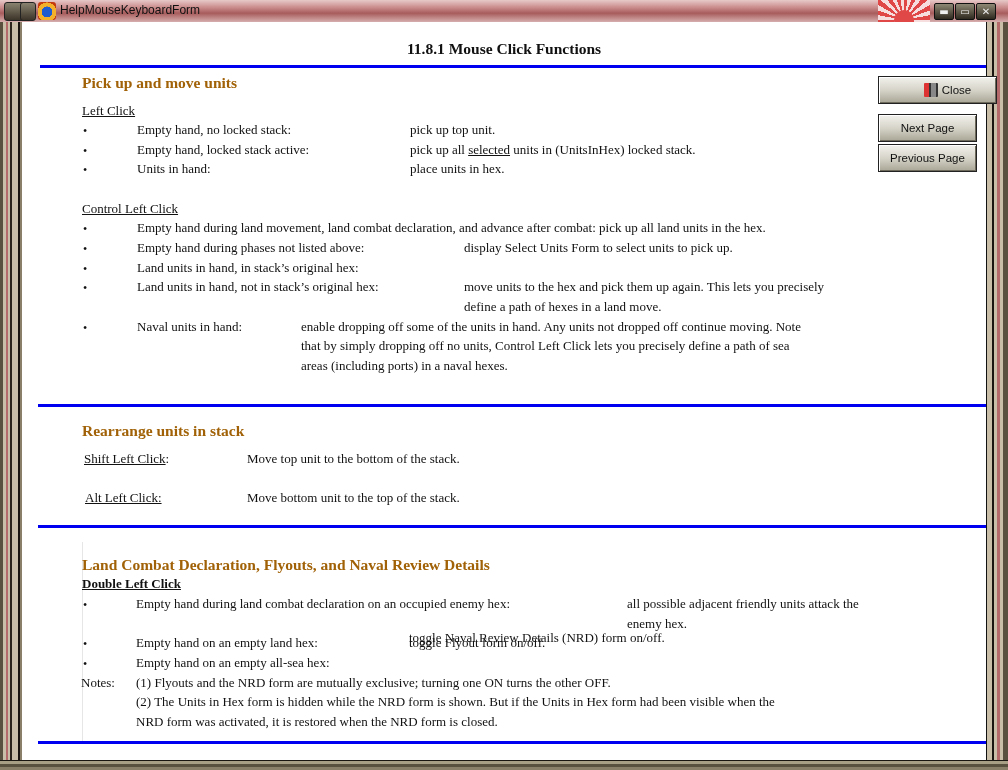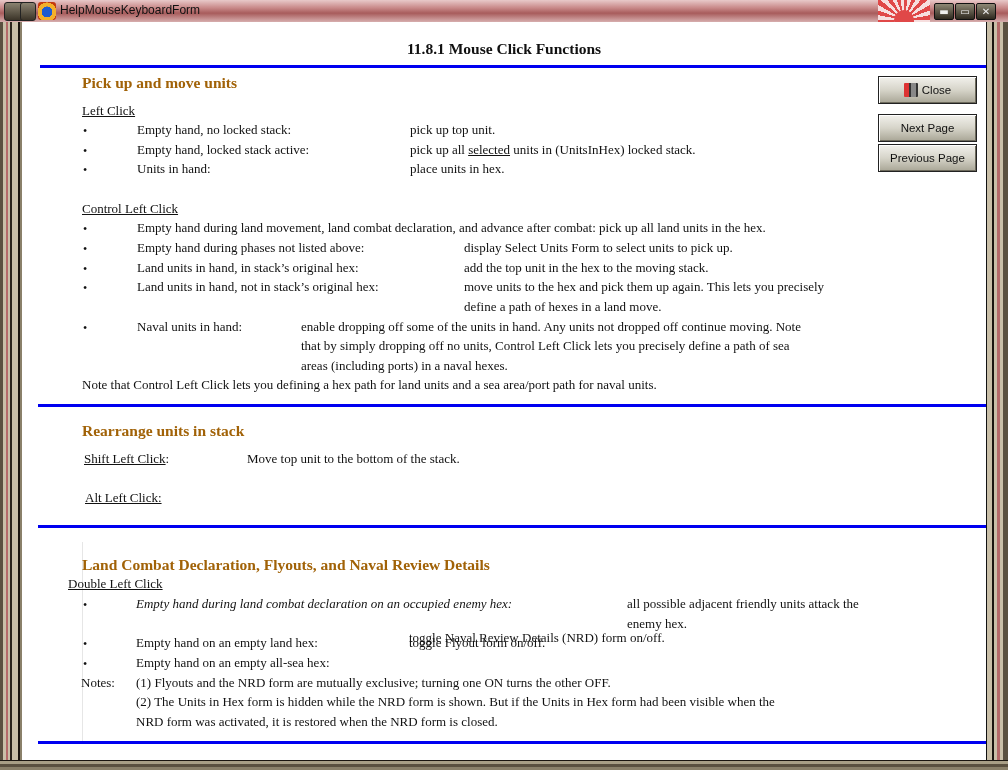--- a/index.html
+++ b/index.html
@@ -74,64 +74,63 @@
 
   <div class="bullet" style="left:61px; top:200px;">•</div>
   <div class="t" style="left:115px; top:198px;">Empty hand during land movement, land combat declaration, and advance after combat:  pick up all  land units in the hex.</div>
 
   <div class="bullet" style="left:61px; top:220px;">•</div>
   <div class="t" style="left:115px; top:218px;">Empty hand during phases not listed above:</div>
   <div class="t" style="left:442px; top:218px;">display Select Units Form to select units to pick up.</div>
 
   <div class="bullet" style="left:61px; top:240px;">•</div>
   <div class="t" style="left:115px; top:238px;">Land units in hand, in stack’s original hex:</div>
-  <div class="t" style="left:442px; top:238px;">add the top unit in the hex to the moving stack.</div>
 
   <div class="bullet" style="left:61px; top:259px;">•</div>
   <div class="t" style="left:442px; top:257px;">move units to the hex and pick them up again.  This lets you precisely</div>
   <div class="t" style="left:115px; top:257px;">Land units in hand, not in stack’s original hex:</div>
   <div class="t" style="left:442px; top:277px;">define a path of hexes in a land move.</div>
 
   <div class="bullet" style="left:61px; top:299px;">•</div>
   <div class="t" style="left:115px; top:297px;">Naval units in hand:</div>
   <div class="t" style="left:279px; top:297px;">enable dropping off some of the units in hand.  Any units not dropped off continue moving.  Note</div>
   <div class="t" style="left:279px; top:316px;">that by simply dropping off no units, Control Left Click lets you precisely define a path of sea</div>
   <div class="t" style="left:279px; top:336px;">areas (including ports) in a naval hexes.</div>
 
-  <div class="t" style="left:60px; top:355px;">Note that Control Left Click lets you defining  a hex path for land units and a sea area/port path for naval units.</div>
 
   <div class="hr" style="left:16px; top:382px; width:948px;"></div>
 
   <div class="h-blue" style="left:60px; top:400px;">Rearrange units in stack</div>
   <div class="t" style="left:62px; top:429px;"><span class="u">Shift Left Click</span><span>:</span></div>
   <div class="t" style="left:225px; top:429px;">Move top unit to the bottom of the stack.</div>
   <div class="t u" style="left:63px; top:468px;">Alt Left Click:</div>
+  <div class="t" style="left:225px; top:468px;">Move bottom unit to the top of the stack.</div>
 
   <div class="hr" style="left:16px; top:503px; width:948px;"></div>
 
   <div class="vline" style="left:60px; top:520px; height:200px;"></div>
   <div class="h-blue" style="left:60px; top:534px;">Land Combat Declaration, Flyouts, and Naval Review Details</div>
-  <div class="t u" style="left:46px; top:554px;">Double Left Click</div>
+  <div class="t u" style="left:60px; top:554px;font-weight:bold;">Double Left Click</div>
 
   <div class="bullet" style="left:61px; top:576px;">•</div>
-  <div class="t" style="left:114px; top:574px;font-style:italic;">Empty hand during land combat declaration on an occupied enemy hex:</div>
+  <div class="t" style="left:114px; top:574px;">Empty hand during land combat declaration on an occupied enemy hex:</div>
   <div class="t" style="left:605px; top:574px;">all possible adjacent friendly units attack the</div>
   <div class="t" style="left:605px; top:594px;">enemy hex.</div>
 
   <div class="bullet" style="left:61px; top:615px;">•</div>
   <div class="t" style="left:114px; top:613px;">Empty hand on an empty land hex:</div>
   <div class="t" style="left:387px; top:613px;">toggle  Flyout form on/off.</div>
 
   <div class="bullet" style="left:61px; top:635px;">•</div>
   <div class="t" style="left:114px; top:633px;">Empty hand on an empty all-sea hex:</div>
   <div class="t" style="left:387px; top:596px;margin-top:12px;">toggle  Naval Review Details (NRD) form on/off.</div>
 
   <div class="t" style="left:59px; top:653px;">Notes:</div>
   <div class="t" style="left:114px; top:653px;">(1) Flyouts and the NRD form are mutually exclusive; turning one ON turns the other OFF.</div>
   <div class="t" style="left:114px; top:672px;">(2) The Units in Hex form is hidden while the NRD form is shown.  But if the Units in Hex form had been visible when the</div>
   <div class="t" style="left:114px; top:692px;">NRD form was activated, it is restored when the NRD form is closed.</div>
 
   <div class="hr" style="left:16px; top:719px; width:948px;"></div>
 
-  <div class="btn" style="top:54px;"><span class="door-icon"></span><span class="u" style="text-decoration:none;">Close</span></div>
+  <div class="btn" style="top:54px;padding-left:20px;"><span class="door-icon"></span><span class="u" style="text-decoration:none;">Close</span></div>
   <div class="btn" style="top:92px;">Next Page</div>
   <div class="btn" style="top:122px;">Previous Page</div>
 </div>
 
 </body></html>

